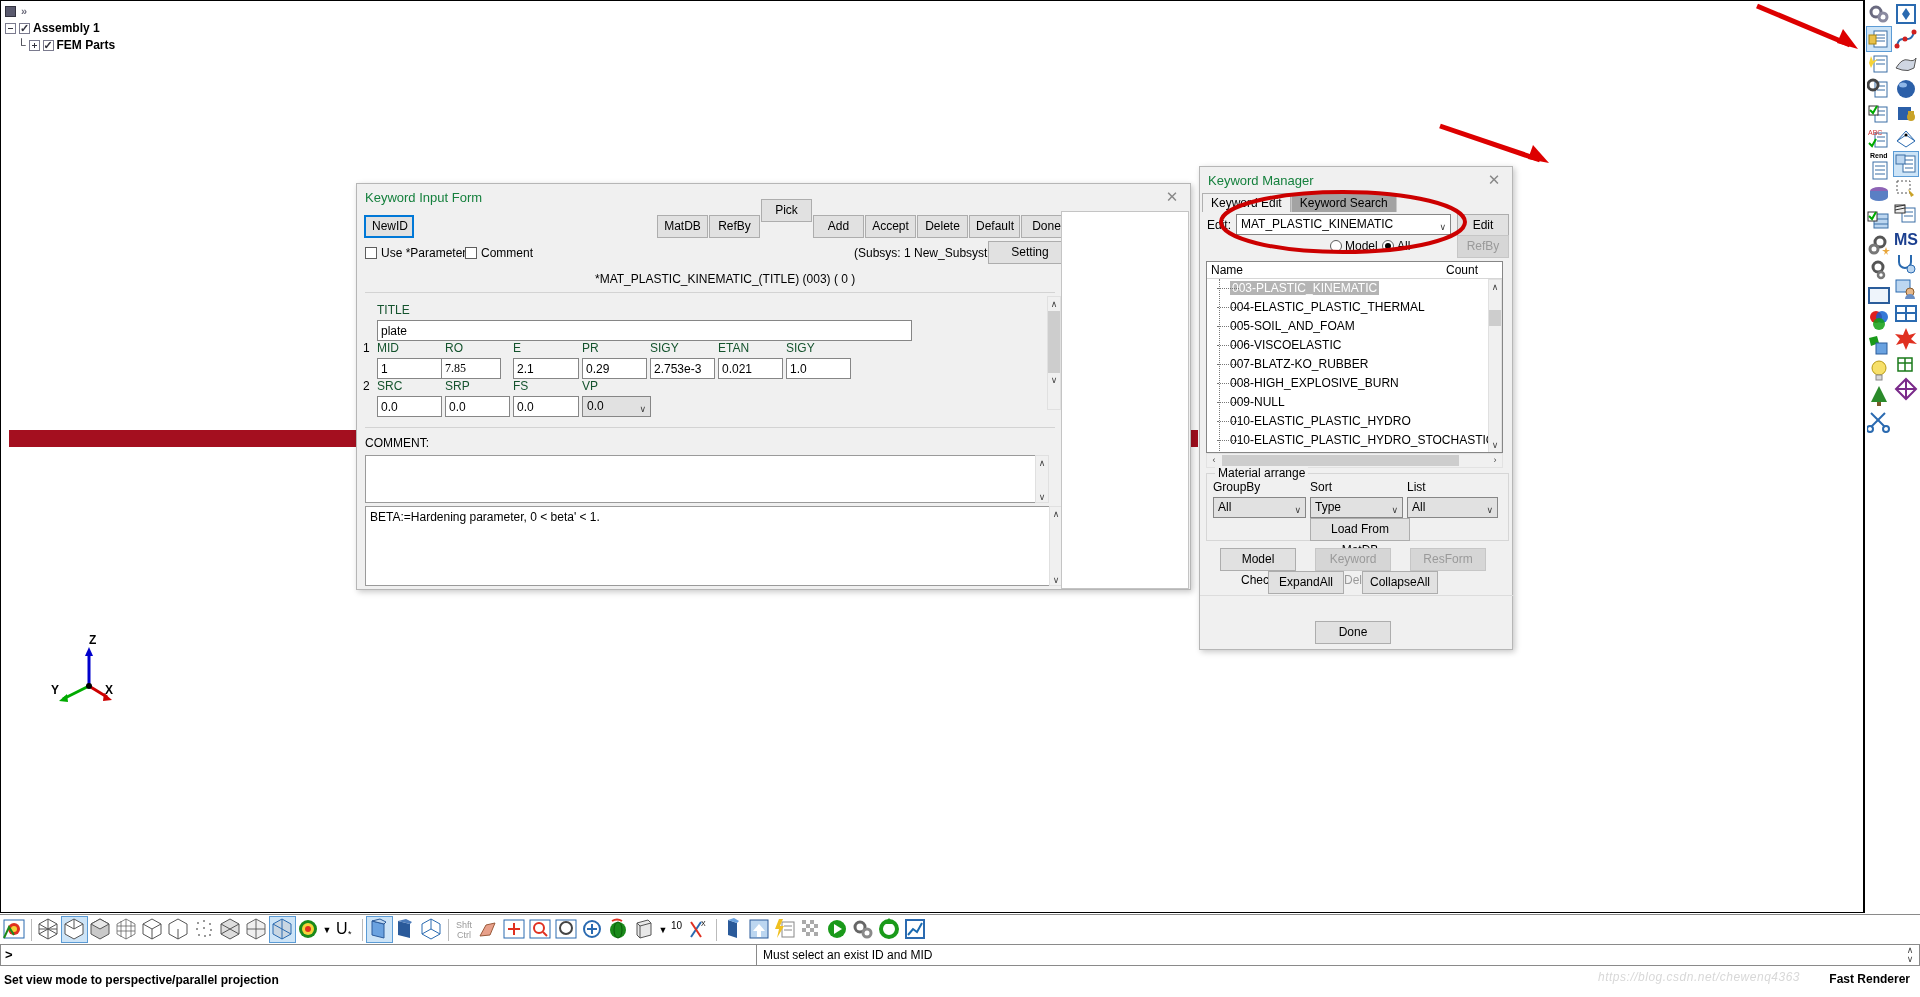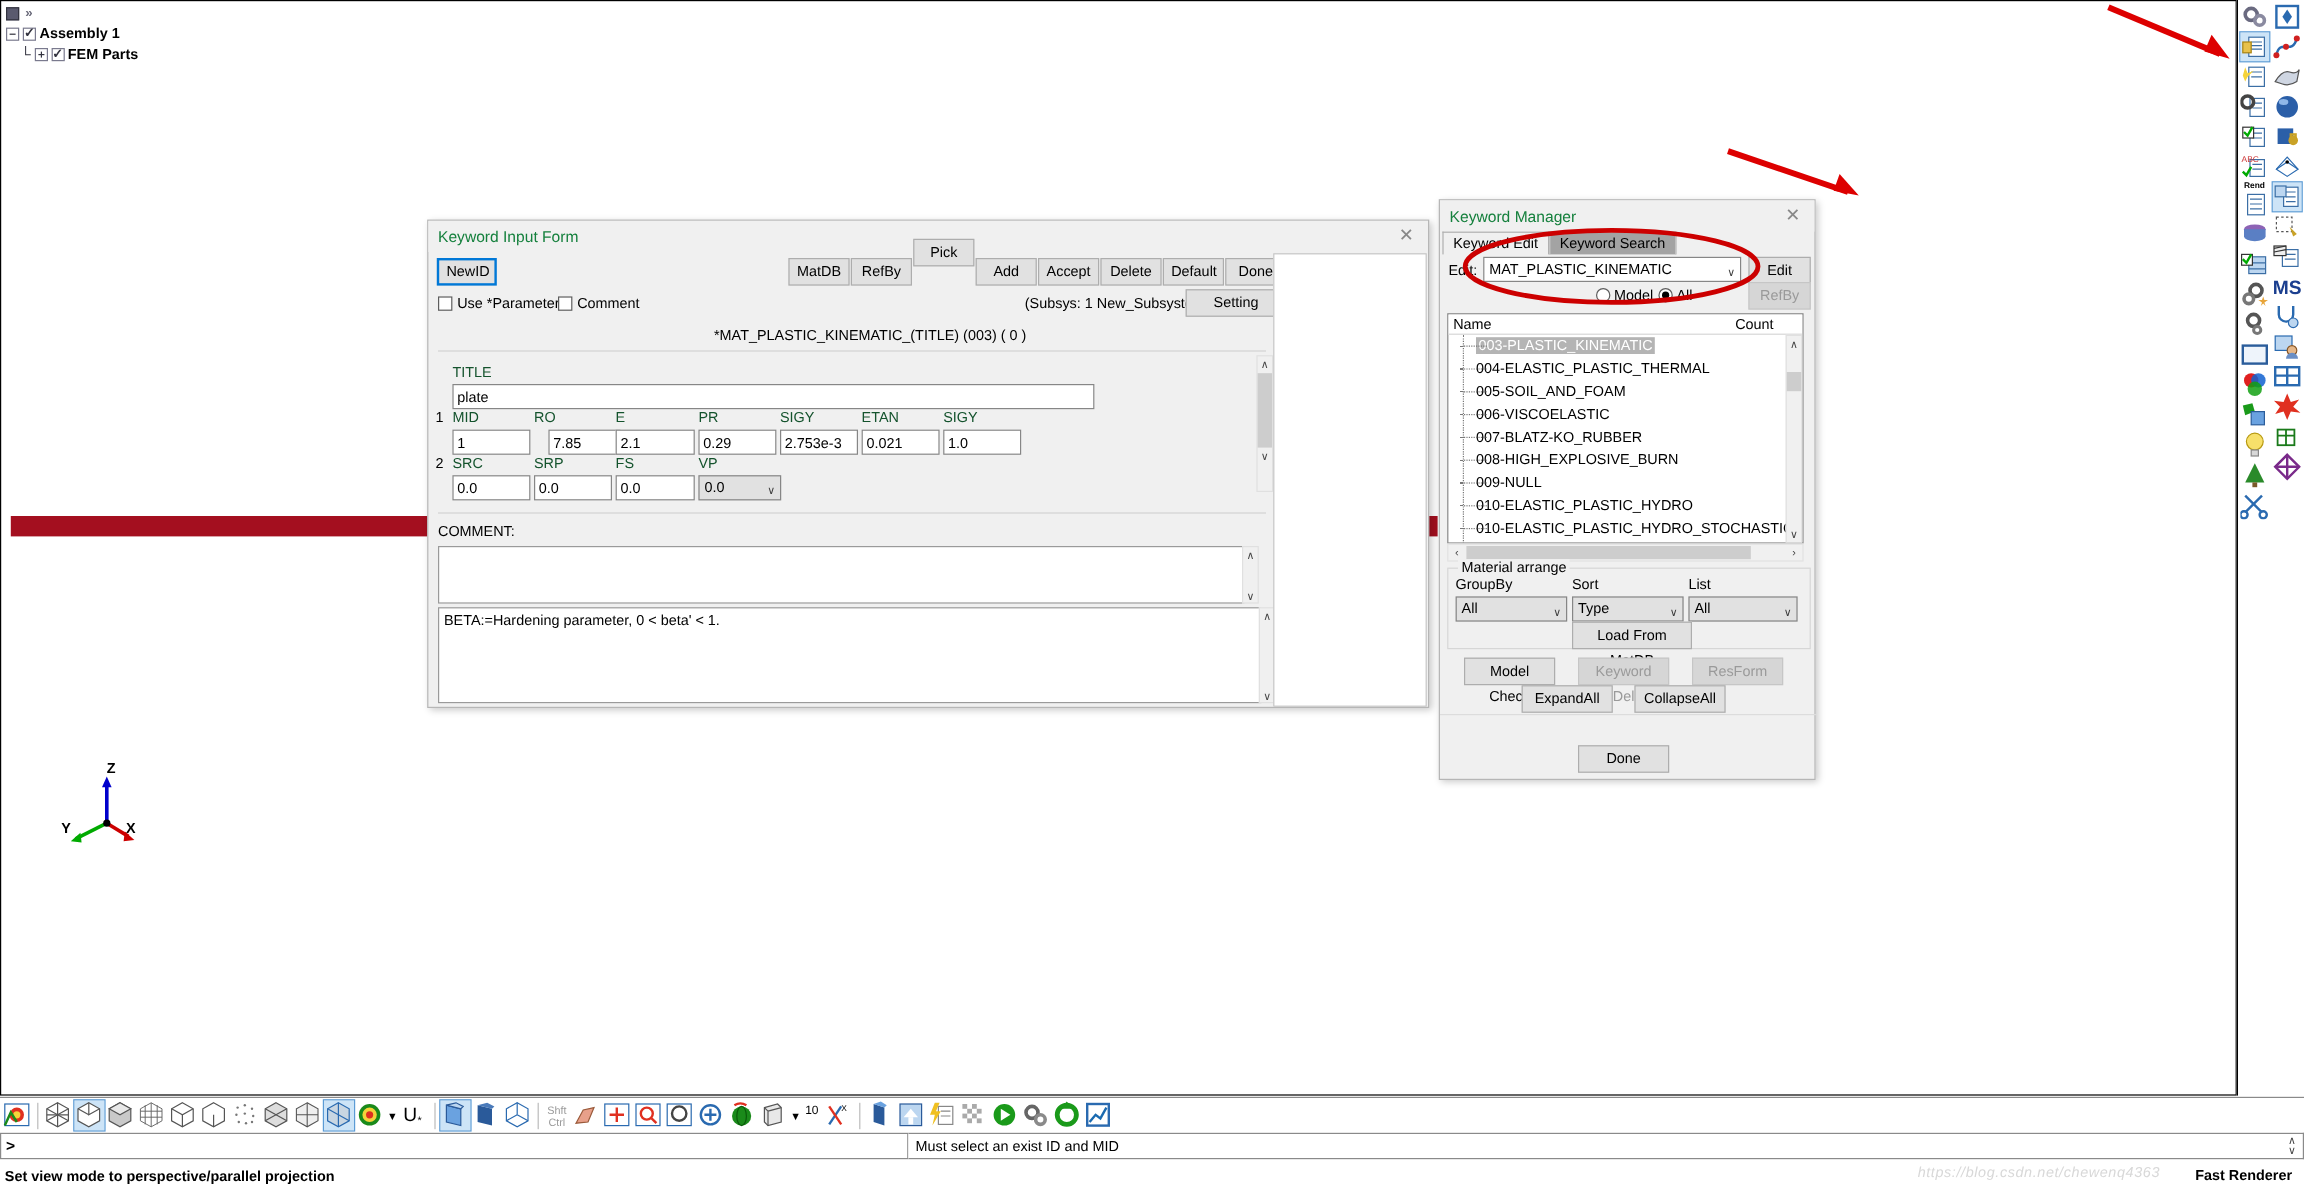--- a/index.html
+++ b/index.html
@@ -501,21 +501,21 @@
     <div class="lbl" style="position:absolute;left:6px;top:157px;">1</div>
     <div class="lnk" style="position:absolute;left:20px;top:157px;">MID</div>
     <div class="lnk" style="position:absolute;left:88px;top:157px;">RO</div>
     <div class="lnk" style="position:absolute;left:156px;top:157px;">E</div>
     <div class="lnk" style="position:absolute;left:225px;top:157px;">PR</div>
     <div class="lnk" style="position:absolute;left:293px;top:157px;">SIGY</div>
     <div class="lnk" style="position:absolute;left:361px;top:157px;">ETAN</div>
     <div class="lnk" style="position:absolute;left:429px;top:157px;">SIGY</div>
 
     <input class="txtin" style="position: absolute; left: 20px; top: 174px; width: 65px;" value="1">
-    <input class="txtin" style="position: absolute; left: 100px; top: 174px; width: 60px;" value="7.85">
+    <input class="txtin" style="position: absolute; left: 84px; top: 174px; width: 60px; font-family: Liberation Serif, serif;" value="7.85">
     <input class="txtin" style="position: absolute; left: 156px; top: 174px; width: 66px;" value="2.1">
     <input class="txtin" style="position: absolute; left: 225px; top: 174px; width: 65px;" value="0.29">
     <input class="txtin" style="position: absolute; left: 293px; top: 174px; width: 65px;" value="2.753e-3">
     <input class="txtin" style="position: absolute; left: 361px; top: 174px; width: 65px;" value="0.021">
     <input class="txtin" style="position: absolute; left: 429px; top: 174px; width: 65px;" value="1.0">
 
     <div class="lbl" style="position:absolute;left:6px;top:195px;">2</div>
     <div class="lnk" style="position:absolute;left:20px;top:195px;">SRC</div>
     <div class="lnk" style="position:absolute;left:88px;top:195px;">SRP</div>
     <div class="lnk" style="position:absolute;left:156px;top:195px;">FS</div>

